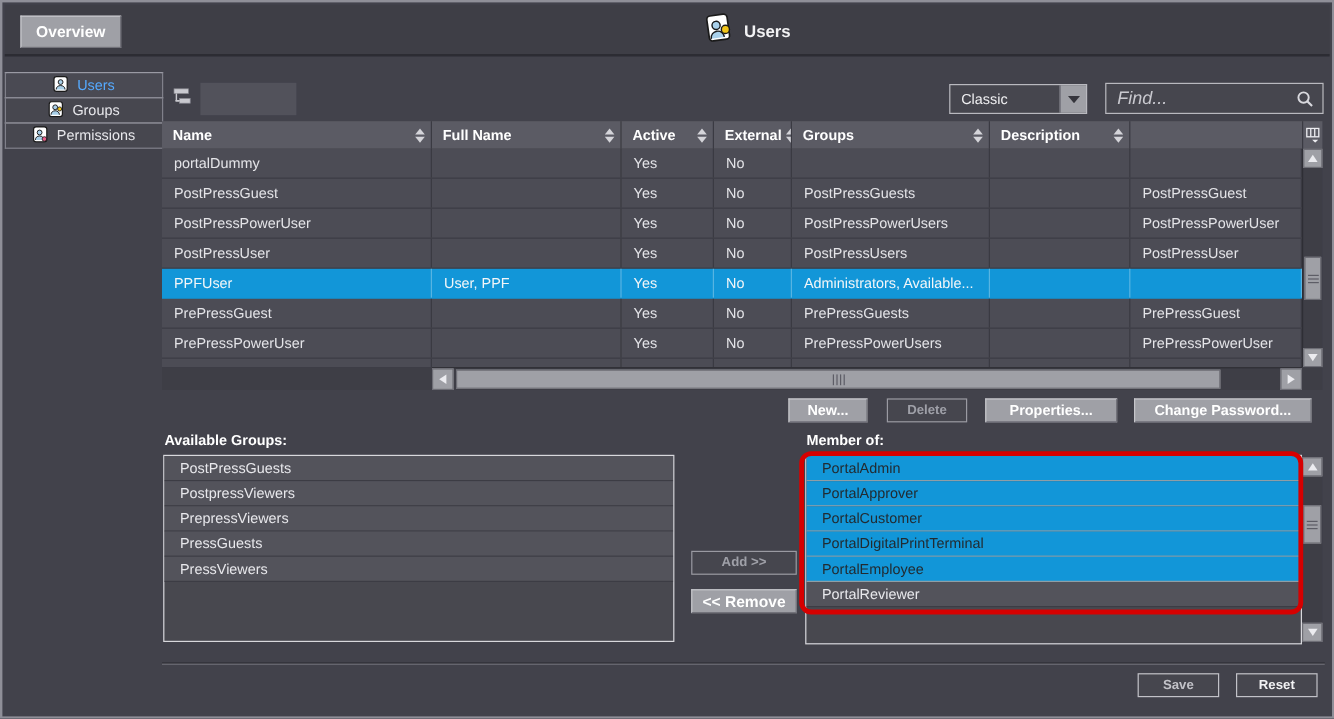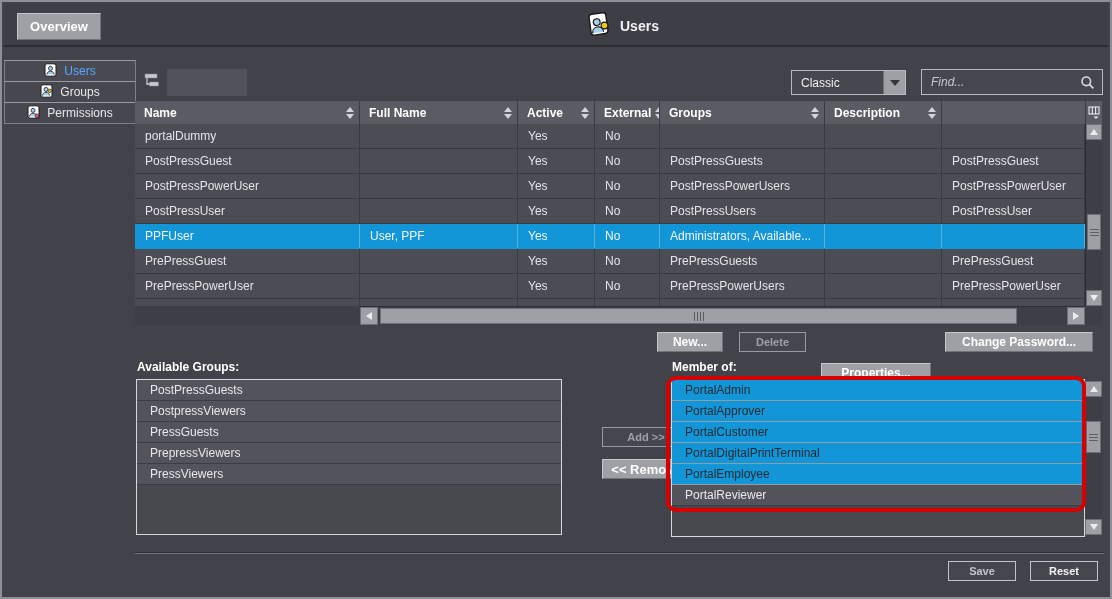--- a/index.html
+++ b/index.html
@@ -57,21 +57,21 @@
     display: flex; align-items: center; justify-content: center;
     border-left: 1px solid #72727a;
   }
   .find-box {
     position: absolute; left: 919px; top: 67px; width: 182px; height: 26px;
     background: #46464e; border: 1px solid #b9b9bf;
     display: flex; align-items: center;
   }
   .find-box input {
     flex: 1; background: transparent; border: 0; outline: none;
-    color: #e8e8ec; font-style: italic; font-size: 12px; padding: 0 6px 0 9px;
+    color: #e8e8ec; font-style: italic; font-size: 15px; padding: 0 6px 0 9px;
     font-family: "Liberation Sans", "DejaVu Sans", sans-serif; min-width: 0;
   }
   .find-box input::placeholder { color: #c9c9cf; font-style: italic; }
 
   
   .tablewrap { position: absolute; left: 133px; top: 99px; width: 967px; }
   .thead { display: flex; height: 23px; }
   .hrow {
     display: grid; width: 950px;
     grid-template-columns: 225px 158px 77px 65px 165px 117px 143px;
@@ -126,39 +126,39 @@
 
   
   .act-btn { position: absolute; top: 330px; height: 20px; font-size: 12px; }
   .btn-outline {
     display: flex; align-items: center; justify-content: center;
     background: #46464e; border: 1px solid #9a9aa2;
     color: #9fa0a8; font-weight: bold; font-size: 11px;
   }
   .new-btn { left: 655px; width: 66px; }
   .delete-btn { left: 737px; width: 67px; }
-  .props-btn { left: 819px; width: 110px; margin-top: 31px; }
+  .props-btn { left: 819px; width: 110px; }
   .chpass-btn { left: 943px; width: 148px; }
 
   
   .panel-label { position: absolute; color: #ffffff; font-weight: bold; font-size: 12px; }
   .avail-label { left: 135px; top: 358px; }
   .member-label { left: 670px; top: 358px; }
   .listbox {
     position: absolute; background: #48484f; border: 1px solid #d8d8dc; overflow: hidden;
   }
   .avail-list { left: 134px; top: 377px; width: 426px; height: 156px; }
   .member-list { left: 669px; top: 377px; width: 414px; height: 158px; }
   .litem {
     height: 21px; line-height: 20px; padding-left: 13px;
     background: #53535b; border-bottom: 1px solid #3c3c44;
     color: #e8e8ec; font-size: 12px; white-space: nowrap; overflow: hidden;
   }
   .litem.selected { background: #1296d8; color: #222b31; border-bottom-color: #8f9ea6; }
-  .xfer-btn { position: absolute; left: 600px; height: 20px; }
+  .xfer-btn { position: absolute; left: 574px; height: 20px; margin-top: 32px; }
   .add-btn { top: 425px; width: 88px; }
   .remove-btn { top: 457px; width: 88px; }
 
   .member-vsb { position: absolute; left: 1083px; top: 379px; width: 17px; height: 154px; background: #3e3e46; display: flex; flex-direction: column; }
   .member-vsb .track { flex: 1; position: relative; }
   .member-vsb .vthumb { top: 24px; height: 32px; }
 
   .red-annotation {
     position: absolute; left: 664px; top: 374px; width: 420px; height: 136px;
     border: 4px solid #d60000; border-radius: 10px; pointer-events: none;
@@ -425,22 +425,22 @@
 
   <div class="btn-gray act-btn new-btn">New...</div>
   <div class="btn-outline act-btn delete-btn">Delete</div>
   <div class="btn-gray act-btn props-btn">Properties...</div>
   <div class="btn-gray act-btn chpass-btn">Change Password...</div>
 
   <div class="panel-label avail-label">Available Groups:</div>
   <div class="listbox avail-list">
       <div class="litem">PostPressGuests</div>
       <div class="litem">PostpressViewers</div>
+      <div class="litem">PrepressViewers</div>
       <div class="litem">PressGuests</div>
-      <div class="litem">PrepressViewers</div>
       <div class="litem">PressViewers</div>
     </div>
 
   <div class="btn-outline xfer-btn add-btn">Add &gt;&gt;</div>
   <div class="btn-gray xfer-btn remove-btn">&lt;&lt; Remove</div>
 
   <div class="panel-label member-label">Member of:</div>
   <div class="listbox member-list">
       <div class="litem selected">PortalAdmin</div>
       <div class="litem selected">PortalApprover</div>

